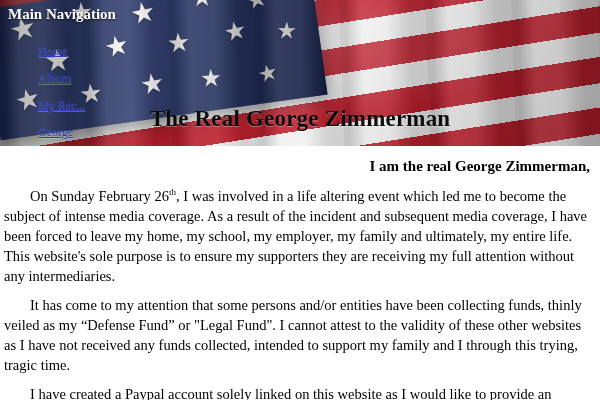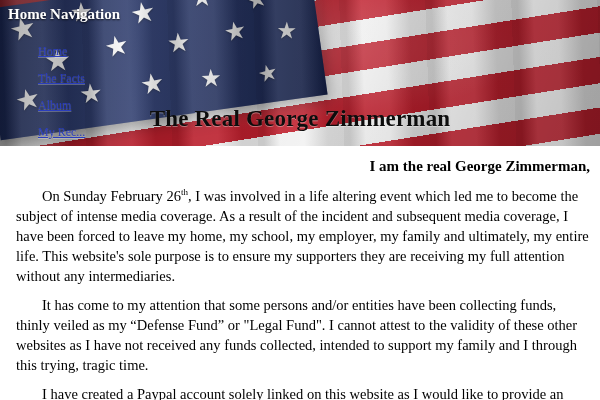--- a/index.html
+++ b/index.html
@@ -143,21 +143,21 @@
     font-weight: bold;
     font-size: 15px;
     margin: 4px 0 6px 0;
     padding-left: 0;
     text-indent: -2px;
     text-align: right;
   }
   .para {
     margin: 0 0 9px 0;
     text-indent: 26px;
-    padding-left: 16px;
+    padding-left: 4px;
   }
   sup {
     font-size: 9px;
     vertical-align: super;
   }
 </style>
 </head>
 <body>
 
 <div class="page">
@@ -177,24 +177,23 @@
       <span class="star" style="left:288px; top:52px;  font-size:23px; transform:rotate(9deg);">★</span>
       <span class="star" style="left:20px;  top:82px;  font-size:28px; transform:rotate(-7deg);">★</span>
       <span class="star" style="left:84px;  top:86px;  font-size:26px; transform:rotate(2deg);">★</span>
       <span class="star" style="left:146px; top:84px;  font-size:27px; transform:rotate(-2deg);">★</span>
       <span class="star" style="left:206px; top:88px;  font-size:24px; transform:rotate(6deg);">★</span>
       <span class="star" style="left:264px; top:92px;  font-size:22px; transform:rotate(-6deg);">★</span>
     </div>
     <div class="banner-wave"></div>
 
     <div class="nav">
-      <div class="nav-title">Home Navigation</div>
+      <div class="nav-title">Main Navigation</div>
       <ul class="nav-list">
         <li><a class="nav-link">Home</a></li>
-        <li><a class="nav-link">The Facts</a></li>
         <li><a class="nav-link">Album</a></li>
         <li><a class="nav-link">My Rec...</a></li>
         <li><a class="nav-link">George</a></li>
       </ul>
     </div>
 
     <div class="site-title">The Real George Zimmerman</div>
   </div>
 
   <div class="content">

